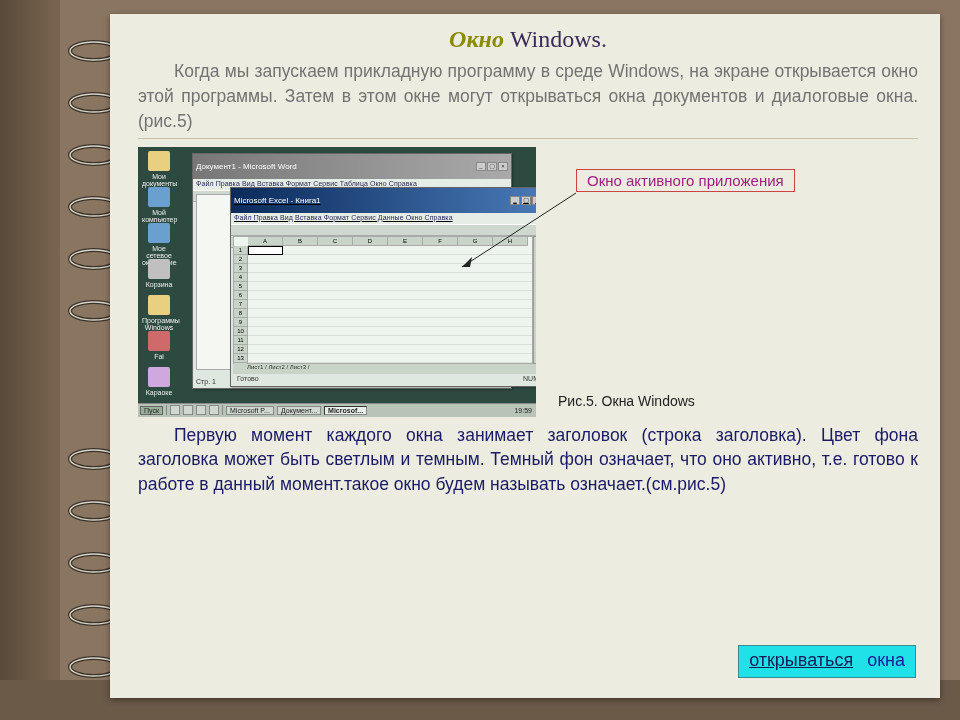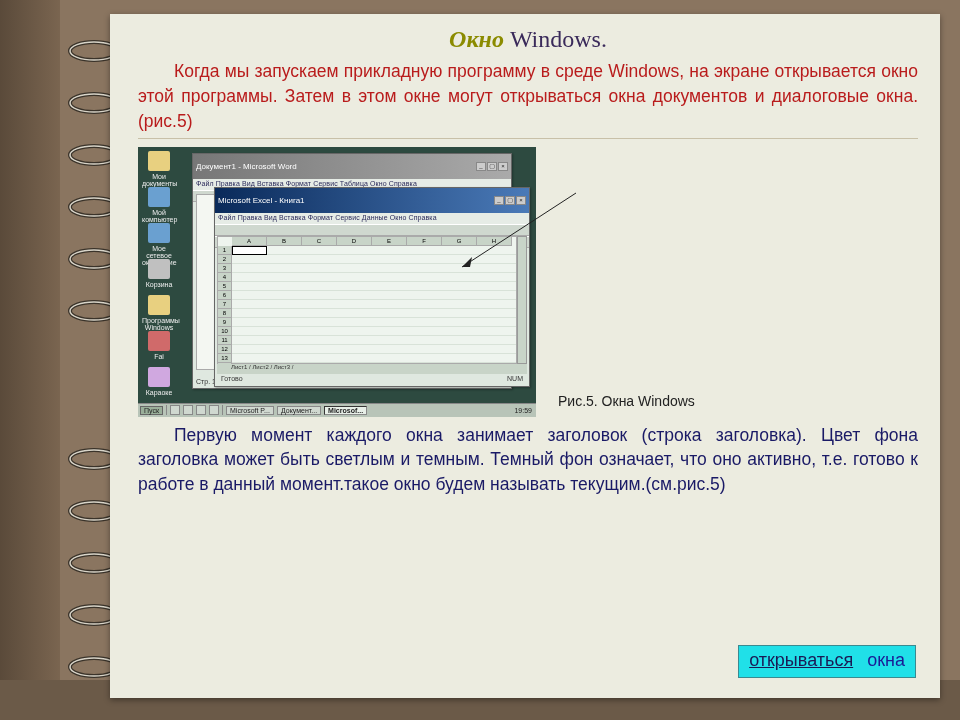--- a/index.html
+++ b/index.html
@@ -43,21 +43,21 @@
     text-align: center;
     font-size: 24px;
     font-family: Georgia, 'Times New Roman', serif;
     color: #3a2a5a;
     margin-bottom: 6px;
   }
   .title .t1 { color: #8b8b00; font-style: italic; font-weight: bold; }
   .title .t2 { }
   .para {
     font-size: 17.5px;
-    color: #b91c1c;
+    color: #737373;
     line-height: 1.42;
     text-align: justify;
     margin: 0 0 4px 0;
   }
   .indent { text-indent: 36px; }
   .divider {
     border: none;
     border-top: 1px solid #c8c0a8;
     margin: 2px 0 8px 0;
   }
@@ -277,21 +277,21 @@
               <span>▢</span>
               <span>×</span>
             </span>
         </div>
         <div class="menubar">Файл  Правка  Вид  Вставка  Формат  Сервис  Таблица  Окно  Справка</div>
         <div class="toolbar"></div>
         <div style="position:absolute;left:3px;right:3px;top:40px;bottom:18px;background:#f4f7f2;border:1px solid #aaa;"></div>
         <div style="position:absolute;left:3px;bottom:3px;font-size:7px;color:#333;">Стр. 1</div>
       </div>
 
-      <div class="win" style="left:76px; top:40px; width:316px; height:200px;">
+      <div class="win" style="left:92px; top:40px; width:316px; height:200px;text-decoration:underline;">
         <div class="titlebar">
           <span>Microsoft Excel - Книга1</span>
           <span class="ctl">
               <span>_</span>
               <span>▢</span>
               <span>×</span>
             </span>
         </div>
         <div class="menubar">Файл  Правка  Вид  Вставка  Формат  Сервис  Данные  Окно  Справка</div>
         <div class="toolbar"></div>
@@ -370,31 +370,32 @@
         <div class="desk-icon" style="left: 4px; top: 184px;">
           <div class="ic" style="background:#d06a6a;"></div>
           <div>Fai</div>
         </div>
         <div class="desk-icon" style="left: 4px; top: 220px;">
           <div class="ic" style="background:#d0a8e0;"></div>
           <div>Караоке</div>
         </div>
       </div>
 
+    <div class="callout-box">Окно активного приложения</div>
     <svg class="callout-line" viewBox="0 0 120 80">
       <line x1="118" y1="2" x2="4" y2="76" stroke="#222" stroke-width="1"></line>
       <polygon points="4,76 14,66 12,76" fill="#222"></polygon>
     </svg>
     <div class="caption">
       <b>Рис.5. Окна </b><span>Windows</span>
     </div>
   </div>
 
   <p class="para darkblue indent">
-    <span>Первую момент каждого окна занимает </span><span class="italic">заголовок</span><span> (строка заголовка). Цвет фона заголовка может быть светлым и темным. Темный фон означает, что оно активно, т.е. готово к работе в данный момент.такое окно будем называть </span><span class="italic">текущим</span><span>.(см.рис.5)</span>
+    <span>Первую момент каждого окна занимает </span><span class="italic">заголовок</span><span> (строка заголовка). Цвет фона заголовка может быть светлым и темным. Темный фон означает, что оно активно, т.е. готово к работе в данный момент.такое окно будем называть </span><span class="italic">означает</span><span>.(см.рис.5)</span>
   </p>
 
 
   <div class="nav">
     <a class="link1">открываться</a>
     <a class="link2">окна</a>
   </div>
 </div>
 
 </body></html>

